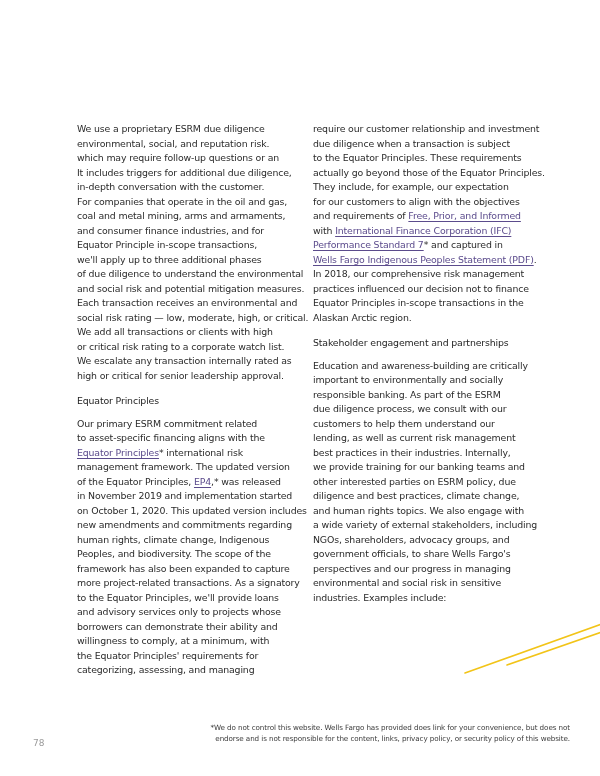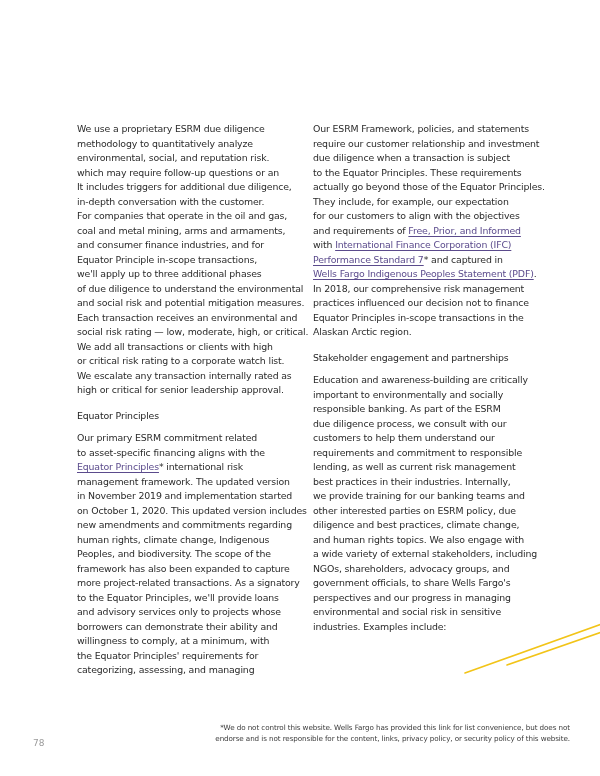--- a/index.html
+++ b/index.html
@@ -75,21 +75,20 @@
 <body>
 
 <svg class="decor" viewBox="0 0 600 776" xmlns="http://www.w3.org/2000/svg">
   <line x1="465" y1="673" x2="602" y2="624" stroke="#f2c418" stroke-width="1.6" stroke-linecap="round"></line>
   <line x1="507" y1="665" x2="602" y2="632" stroke="#f2c418" stroke-width="1.6" stroke-linecap="round"></line>
 </svg>
 
 <div class="col col-left">
   <div>
     <span class="line">We use a proprietary ESRM due diligence</span>
-    <span class="line">methodology to quantitatively analyze</span>
     <span class="line">environmental, social, and reputation risk.</span>
     <span class="line">which may require follow-up questions or an</span>
     <span class="line">It includes triggers for additional due diligence,</span>
     <span class="line">in-depth conversation with the customer.</span>
     <span class="line">For companies that operate in the oil and gas,</span>
     <span class="line">coal and metal mining, arms and armaments,</span>
     <span class="line">and consumer finance industries, and for</span>
     <span class="line">Equator Principle in-scope transactions,</span>
     <span class="line">we'll apply up to three additional phases</span>
     <span class="line">of due diligence to understand the environmental</span>
@@ -104,39 +103,39 @@
 
   <div class="gap" style="height:11px"></div>
   <span class="heading">Equator Principles</span>
   <div class="gap" style="height:8px"></div>
 
   <div>
     <span class="line">Our primary ESRM commitment related</span>
     <span class="line">to asset-specific financing aligns with the</span>
     <span class="line"><a class="link" href="#">Equator Principles</a><span>* international risk</span></span>
     <span class="line">management framework. The updated version</span>
+    <span class="line"><span>of the Equator Principles, </span><a class="link" href="#">EP4</a><span>,* was released</span></span>
     <span class="line">in November 2019 and implementation started</span>
     <span class="line">on October 1, 2020. This updated version includes</span>
     <span class="line">new amendments and commitments regarding</span>
     <span class="line">human rights, climate change, Indigenous</span>
     <span class="line">Peoples, and biodiversity. The scope of the</span>
     <span class="line">framework has also been expanded to capture</span>
     <span class="line">more project-related transactions. As a signatory</span>
     <span class="line">to the Equator Principles, we'll provide loans</span>
     <span class="line">and advisory services only to projects whose</span>
     <span class="line">borrowers can demonstrate their ability and</span>
     <span class="line">willingness to comply, at a minimum, with</span>
     <span class="line">the Equator Principles' requirements for</span>
     <span class="line">categorizing, assessing, and managing</span>
   </div>
 </div>
 
 <div class="col col-right">
   <div>
-    <span class="line">Our ESRM Framework, policies, and statements</span>
     <span class="line">require our customer relationship and investment</span>
     <span class="line">due diligence when a transaction is subject</span>
     <span class="line">to the Equator Principles. These requirements</span>
     <span class="line">actually go beyond those of the Equator Principles.</span>
     <span class="line">They include, for example, our expectation</span>
     <span class="line">for our customers to align with the objectives</span>
     <span class="line"><span>and requirements of </span><a class="link" href="#">Free, Prior, and Informed</a></span>
     <span class="line"><span>with </span><a class="link" href="#">International Finance Corporation (IFC)</a></span>
     <span class="line"><a class="link" href="#">Performance Standard 7</a><span>* and captured in</span></span>
     <span class="line"><a class="link" href="#">Wells Fargo Indigenous Peoples Statement (PDF)</a><span>.</span></span>
@@ -149,34 +148,33 @@
   <div class="gap" style="height:11px"></div>
   <span class="heading">Stakeholder engagement and partnerships</span>
   <div class="gap" style="height:8px"></div>
 
   <div>
     <span class="line">Education and awareness-building are critically</span>
     <span class="line">important to environmentally and socially</span>
     <span class="line">responsible banking. As part of the ESRM</span>
     <span class="line">due diligence process, we consult with our</span>
     <span class="line">customers to help them understand our</span>
-    <span class="line">requirements and commitment to responsible</span>
     <span class="line">lending, as well as current risk management</span>
     <span class="line">best practices in their industries. Internally,</span>
     <span class="line">we provide training for our banking teams and</span>
     <span class="line">other interested parties on ESRM policy, due</span>
     <span class="line">diligence and best practices, climate change,</span>
     <span class="line">and human rights topics. We also engage with</span>
     <span class="line">a wide variety of external stakeholders, including</span>
     <span class="line">NGOs, shareholders, advocacy groups, and</span>
     <span class="line">government officials, to share Wells Fargo's</span>
     <span class="line">perspectives and our progress in managing</span>
     <span class="line">environmental and social risk in sensitive</span>
     <span class="line">industries. Examples include:</span>
   </div>
 </div>
 
 <div class="footnote">
-  <span class="line">*We do not control this website. Wells Fargo has provided this link for list convenience, but does not</span>
+  <span class="line">*We do not control this website. Wells Fargo has provided does link for your convenience, but does not</span>
   <span class="line">endorse and is not responsible for the content, links, privacy policy, or security policy of this website.</span>
 </div>
 
 <div class="page-number">78</div>
 
 </body></html>

